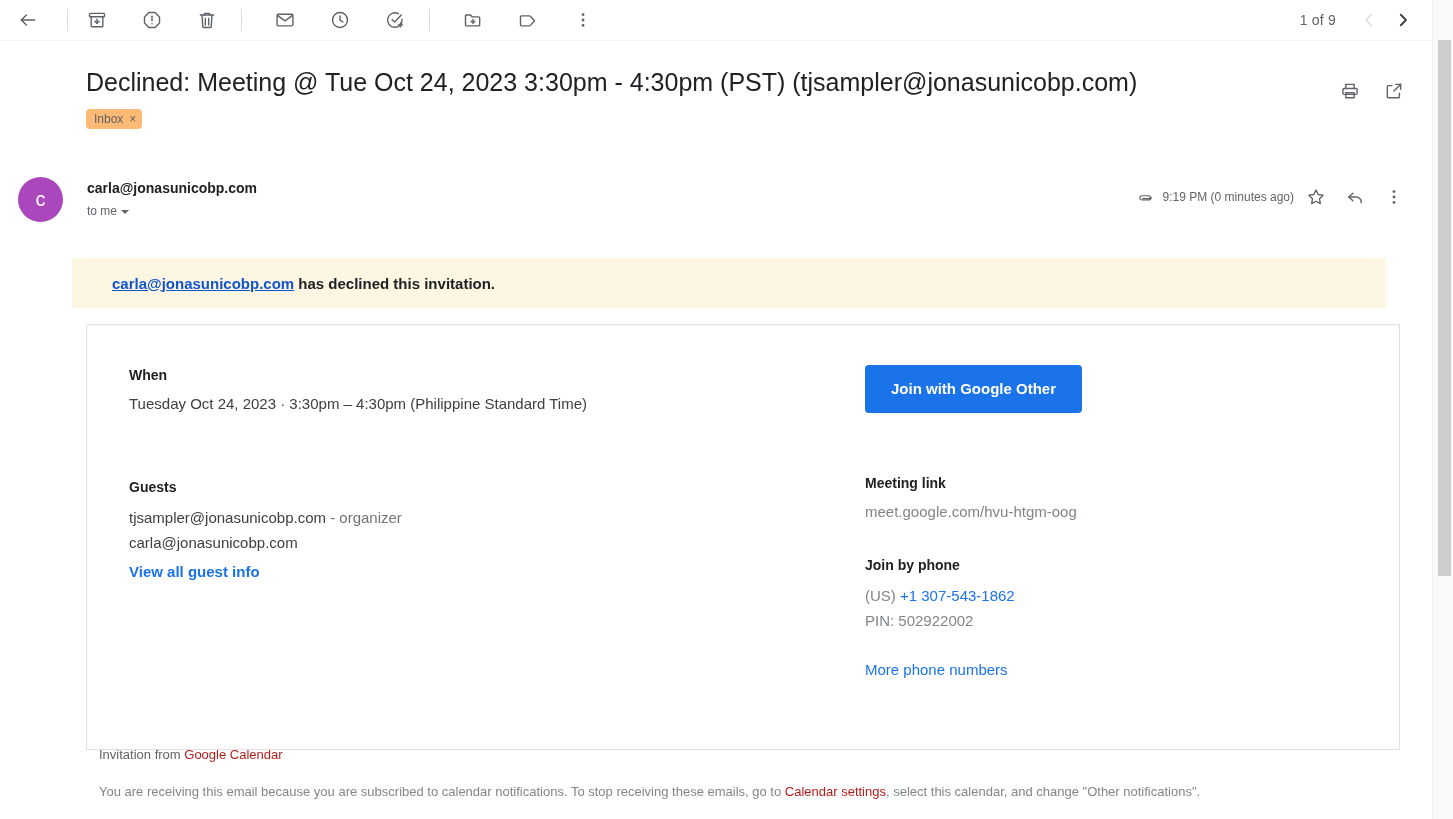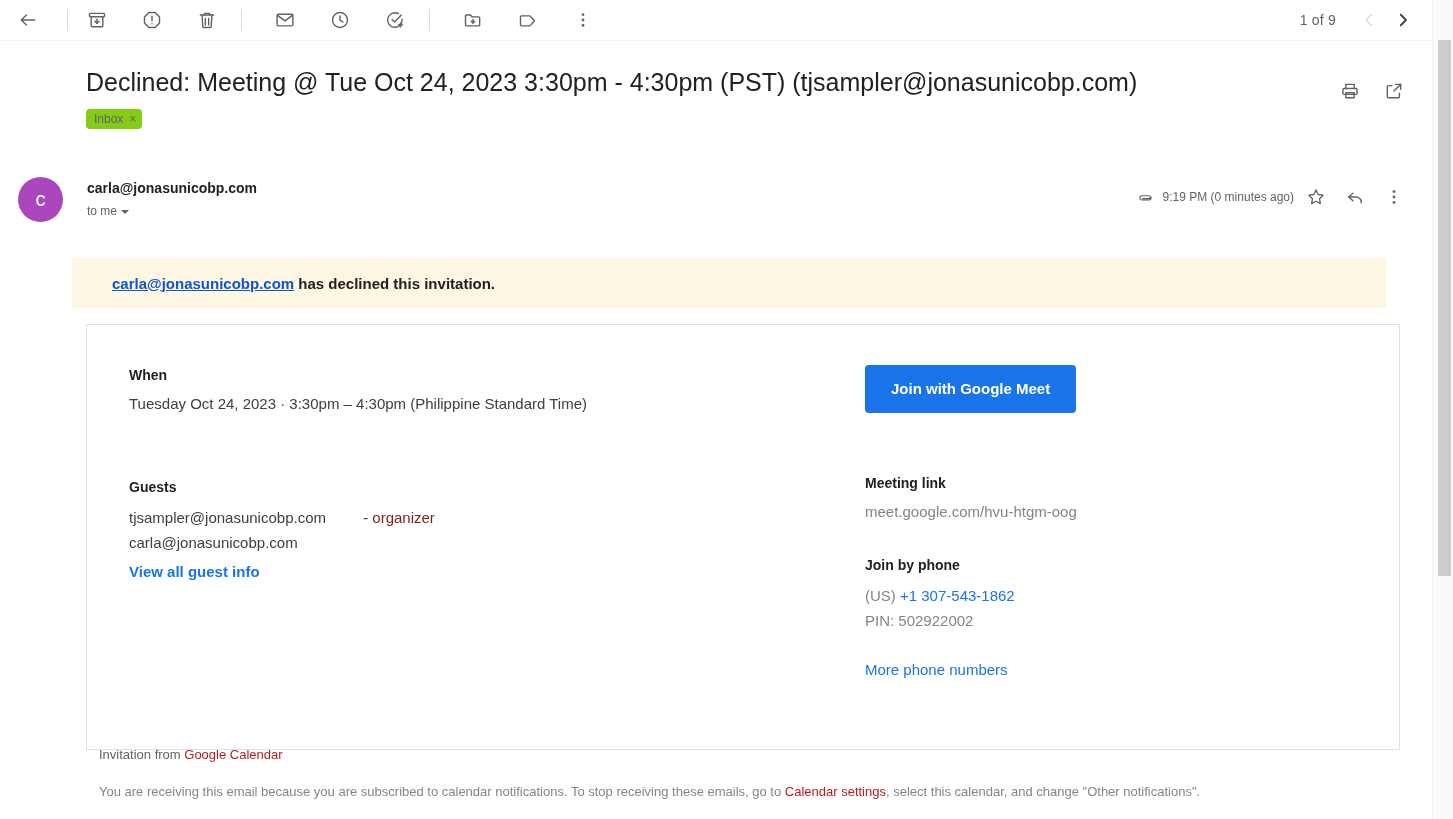--- a/index.html
+++ b/index.html
@@ -65,21 +65,21 @@
   }
   .subject-actions {
     position: absolute; top: 74px; right: 42px;
     display: flex; align-items: center; gap: 10px;
   }
   .sa-icon { width: 34px; height: 34px; display:flex; align-items:center; justify-content:center; cursor:pointer; border-radius:50%; }
 
   .label-chip {
     display: inline-flex; align-items: center;
     height: 20px; padding: 0 6px 0 8px;
-    background: #84cc16; color: #5f6368;
+    background: #fdba74; color: #5f6368;
     border-radius: 4px; font-size: 12px; line-height: 20px;
     margin-top: 11px;
   }
   .label-chip .chip-x {
     margin-left: 6px; font-size: 12px; color: #5f6368; cursor: pointer; line-height: 1;
   }
 
   
   .sender-row {
     position: absolute; top: 174px; left: 18px; right: 42px;
@@ -131,21 +131,21 @@
   .card-inner { display: flex; padding: 40px 0 0 0; }
   .col-left { width: 776px; padding-left: 42px; }
   .col-right { flex: 1; padding-left: 2px; }
 
   .sec-head {
     font-size: 14px; font-weight: bold; color: #202124; line-height: 20px;
   }
   .sec-body {
     font-size: 15px; color: #3c4043; line-height: 22px; margin-top: 8px;
   }
-  .muted { color: #7f1d1d; margin-left: 33px; }
+  .muted { color: #737373; }
   .blue-link { color: #1a73e8; text-decoration: none; cursor: pointer; }
   .blue-link-bold { color: #1a73e8; font-weight: bold; text-decoration: none; cursor: pointer; font-size: 15px; }
 
   .guests-block { margin-top: 62px; }
   .guest-line { font-size: 15px; color: #3c4043; line-height: 25px; }
   .view-guest { display: inline-block; margin-top: 8px; }
 
   .meet-btn {
     display: inline-block;
     background: #1a73e8; color: #fff;
@@ -362,21 +362,21 @@
             </div>
             <div class="guest-line">
               <span>carla@jonasunicobp.com</span><span class="muted"></span>
             </div>
           </div>
           <a href="#" class="blue-link-bold view-guest">View all guest info</a>
         </div>
       </div>
 
       <div class="col-right">
-        <button class="meet-btn">Join with Google Meet</button>
+        <button class="meet-btn">Join with Google Other</button>
 
         <div class="meeting-link-block">
           <div class="sec-head">Meeting link</div>
           <div class="link-url">meet.google.com/hvu-htgm-oog</div>
         </div>
 
         <div class="phone-block">
           <div class="sec-head">Join by phone</div>
           <div class="phone-line" style="margin-top:8px;">
             <span>(US) </span><a href="#" class="blue-link">+1 307-543-1862</a>

